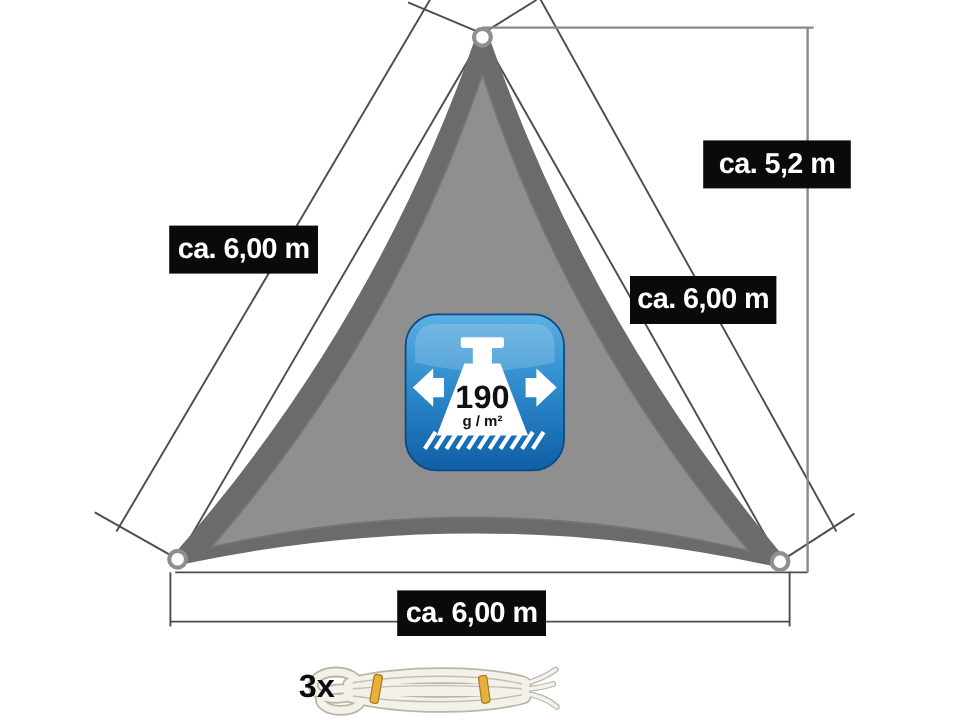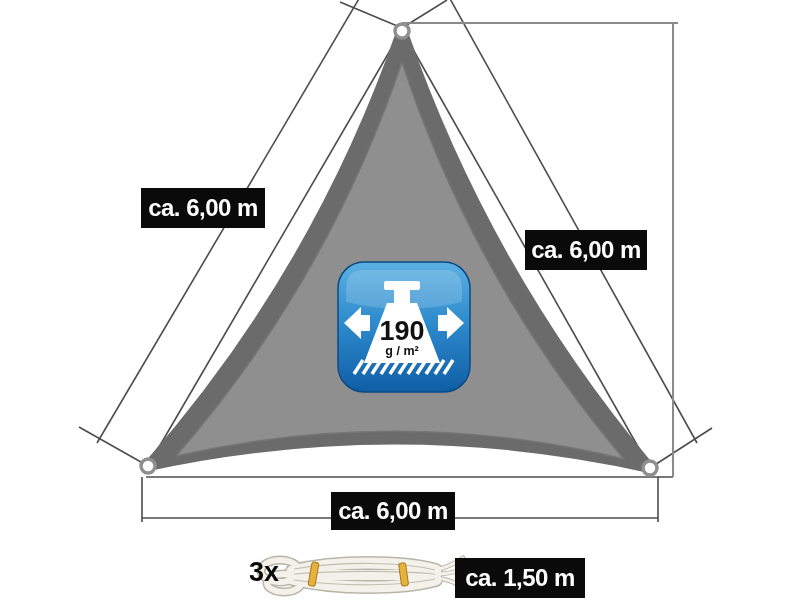--- a/index.html
+++ b/index.html
@@ -120,19 +120,19 @@
         <path d="M 42 36 C 90 43 150 42 183 35"></path>
       </g>
       <g>
         <rect x="58" y="18" width="7" height="24" rx="2.5" fill="#e6b23c" stroke="#a67a1e" stroke-width="1" transform="rotate(10 61 30)"></rect>
         <rect x="148" y="19" width="7" height="23" rx="2.5" fill="#e6b23c" stroke="#a67a1e" stroke-width="1" transform="rotate(-8 151 30)"></rect>
       </g>
     </g>
   </svg>
 
   <div id="label-left" class="dim-label">ca. 6,00 m</div>
+  <div id="label-height" class="dim-label">ca. 5,2 m</div>
   <div id="label-right" class="dim-label">ca. 6,00 m</div>
   <div id="label-bottom" class="dim-label">ca. 6,00 m</div>
 
   <div id="rope-count">3x</div>
-  <div id="label-rope" class="dim-label">ca. 1,50 m</div>
 
 </div>
 
 </body></html>

